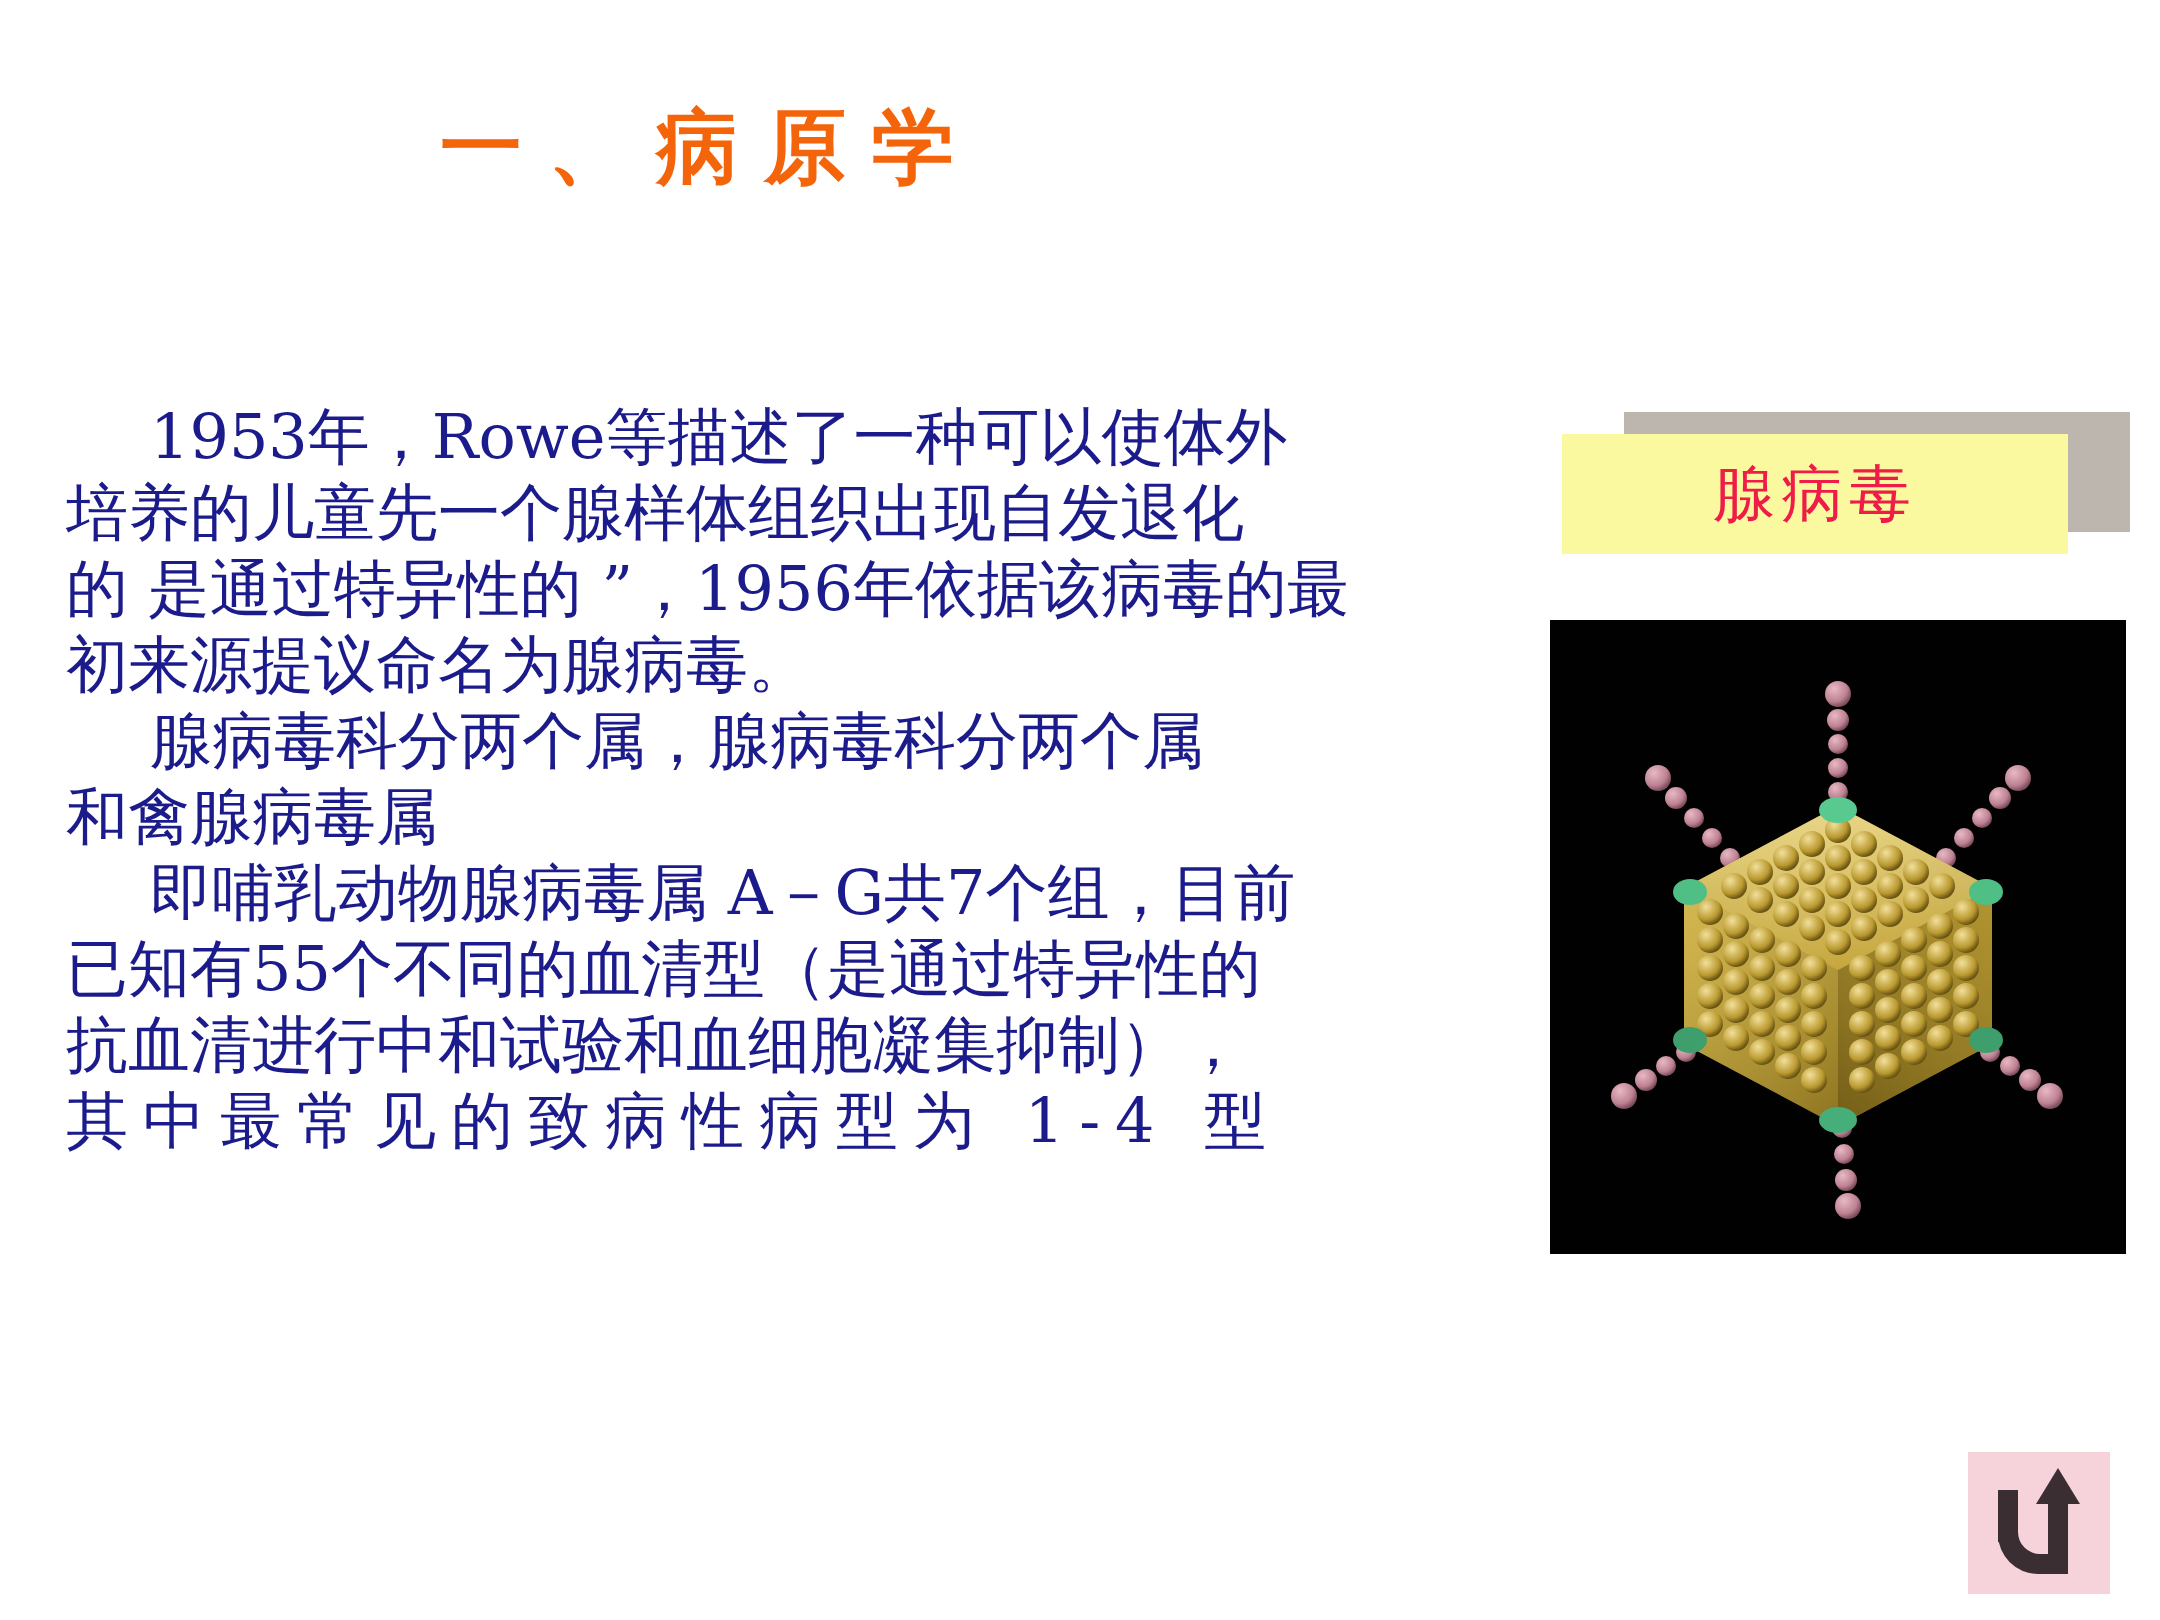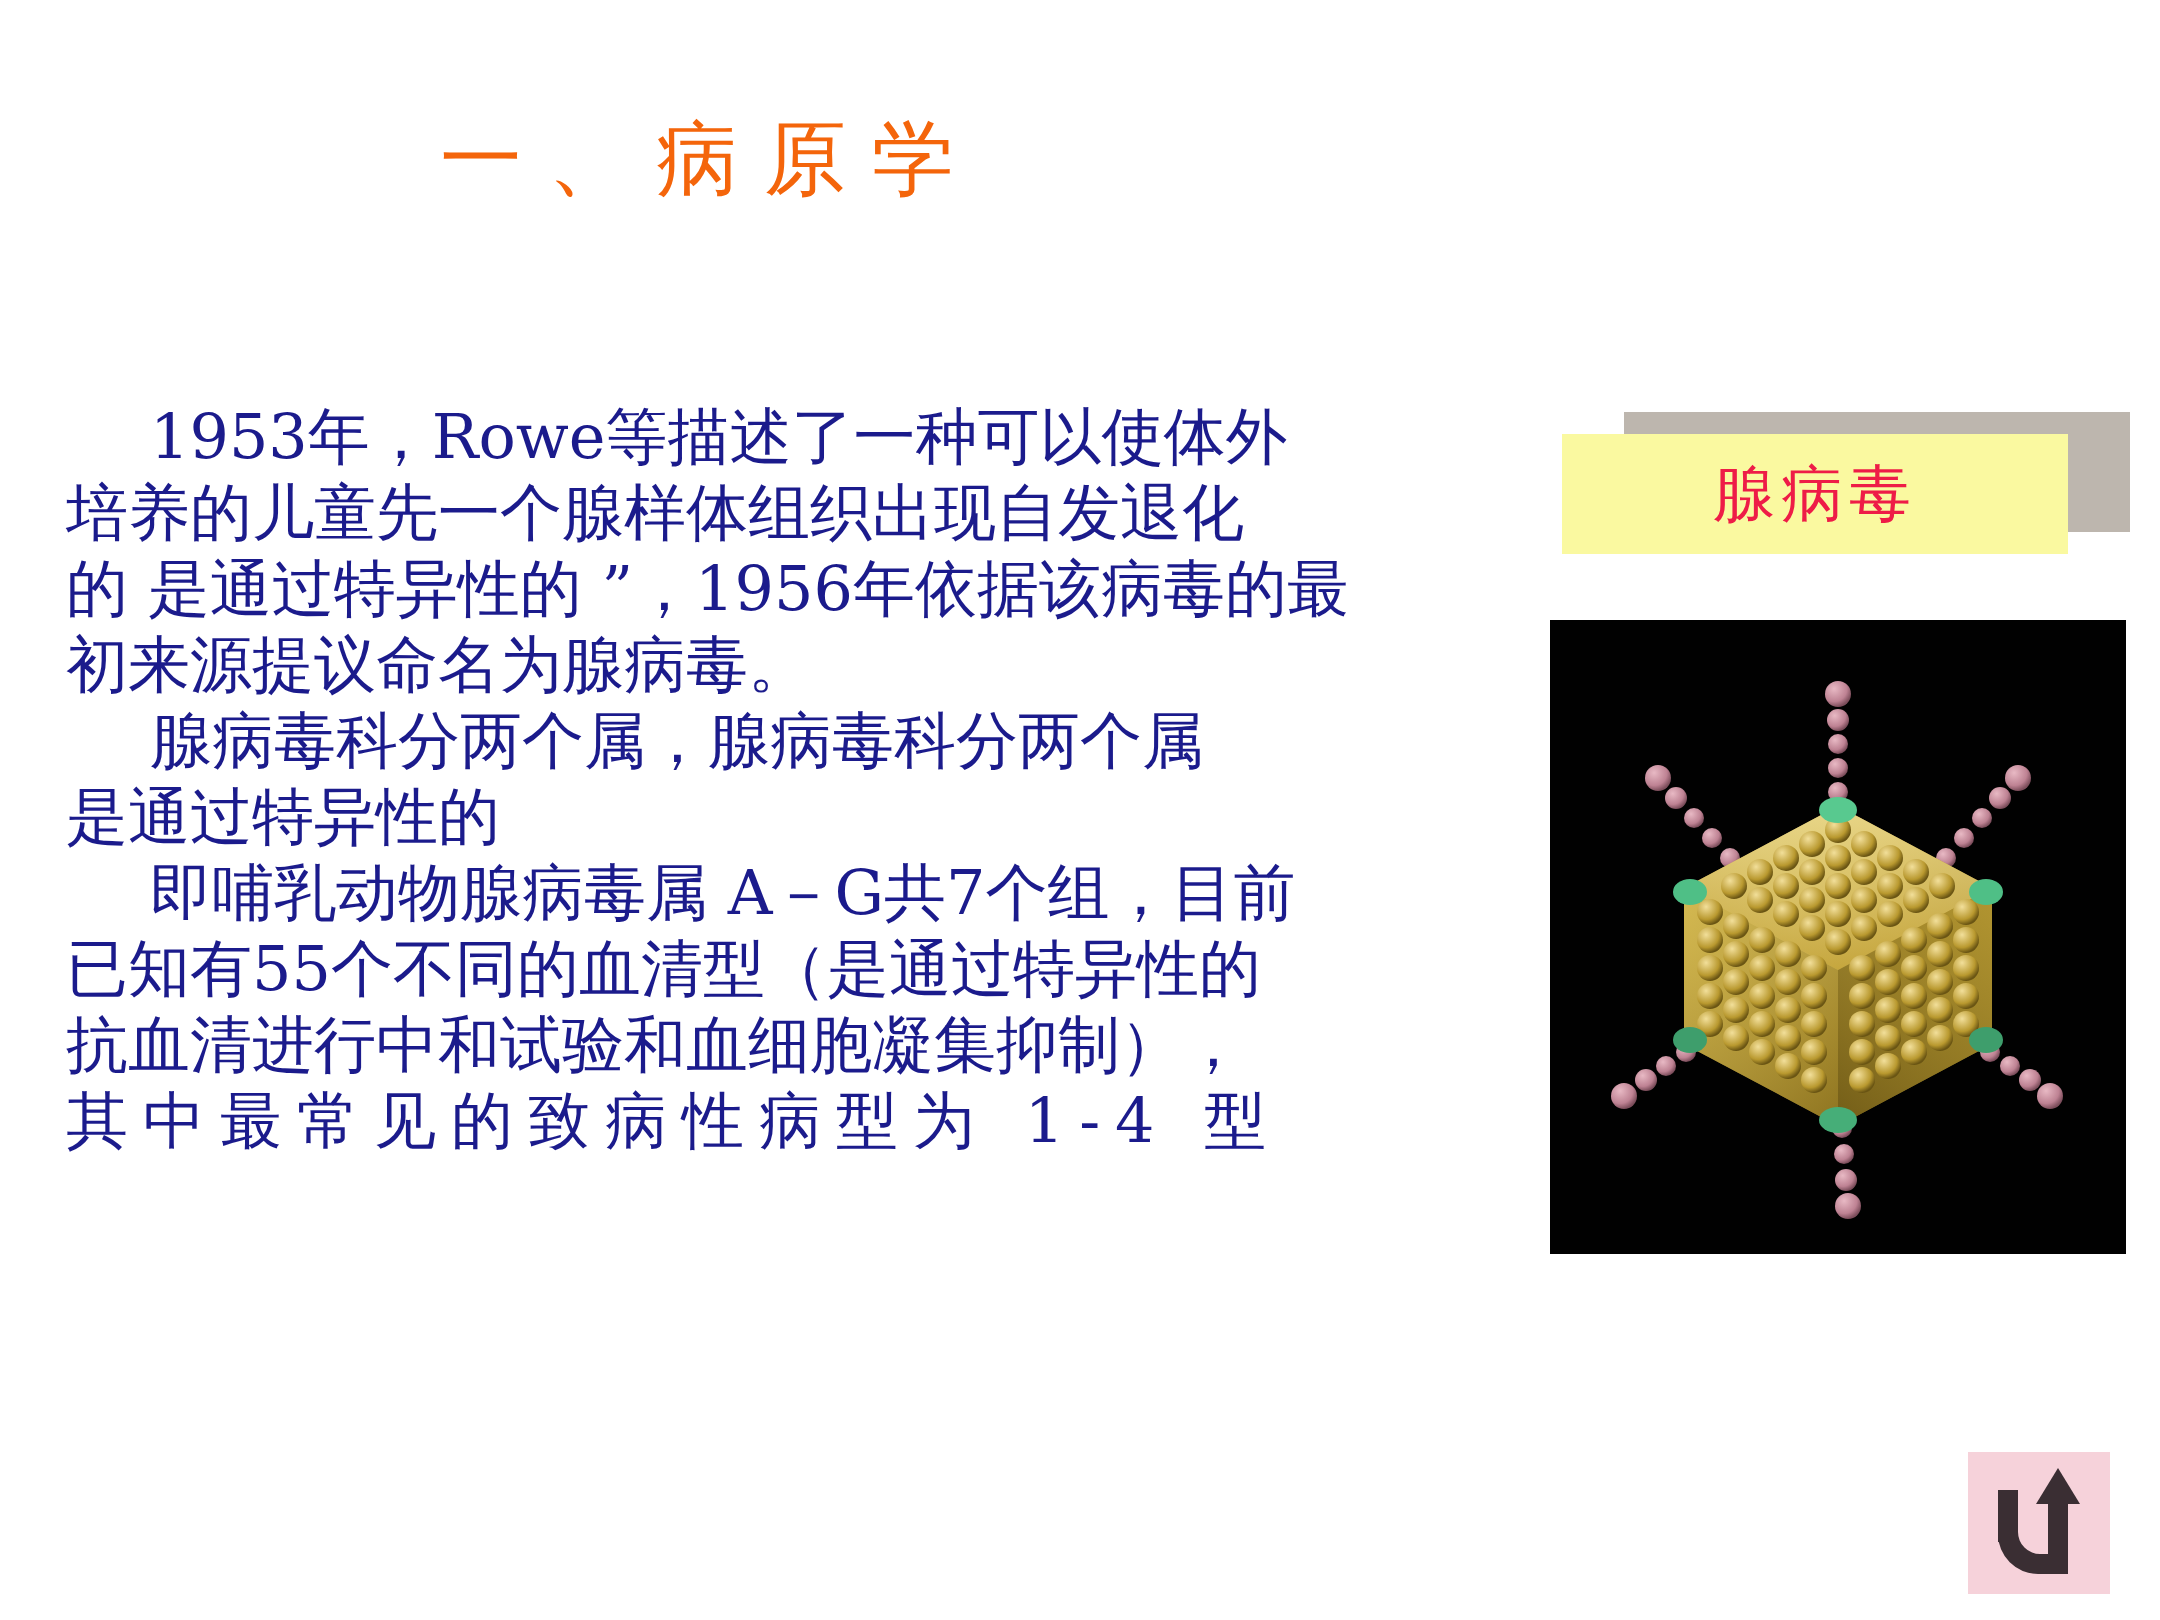--- a/index.html
+++ b/index.html
@@ -9,23 +9,23 @@
     background:#ffffff;
     font-family:"Liberation Serif","DejaVu Serif",serif;
     overflow:hidden;
     position:relative;
   }
   .slide{position:absolute;inset:0;background:#fff;}
 
   
   .title{
     position:absolute;
-    left:440px; top:118px;
+    left:440px; top:106px;
     font-family:"DejaVu Sans","Liberation Sans",sans-serif;
-    font-weight:normal;
+    font-weight:bold;
     font-size:82px;
     line-height:1;
     color:#F4650B;
     letter-spacing:26px;
     white-space:nowrap;
   }
 
   
   .bodyblock{
     position:absolute;
@@ -86,21 +86,21 @@
 <div class="slide">
 
   <div class="title">一、病原学</div>
 
   <div class="bodyblock">
     <div class="line"><span class="ind"></span><span>1953年，Rowe等描述了一种可以使体外</span></div>
     <div class="line"><span>培养的儿童先一个腺样体组织出现自发退化</span></div>
     <div class="line"><span>的 是通过特异性的 ”，1956年依据该病毒的最</span></div>
     <div class="line"><span>初来源提议命名为腺病毒。</span></div>
     <div class="line"><span class="ind"></span><span>腺病毒科分两个属，腺病毒科分两个属</span></div>
-    <div class="line"><span>是通过特异性的</span></div>
+    <div class="line"><span>和禽腺病毒属</span></div>
     <div class="line"><span class="ind"></span><span>即哺乳动物腺病毒属 A－G共7个组，目前</span></div>
     <div class="line"><span>已知有55个不同的血清型（是通过特异性的</span></div>
     <div class="line"><span>抗血清进行中和试验和血细胞凝集抑制），</span></div>
     <div class="line j"><span>其中最常见的致病性病型为 1-4 型</span></div>
   </div>
 
   <div class="cardwrap">
     <div class="card-shadow"></div>
     <div class="card">
       <div class="card-text">腺病毒</div>

